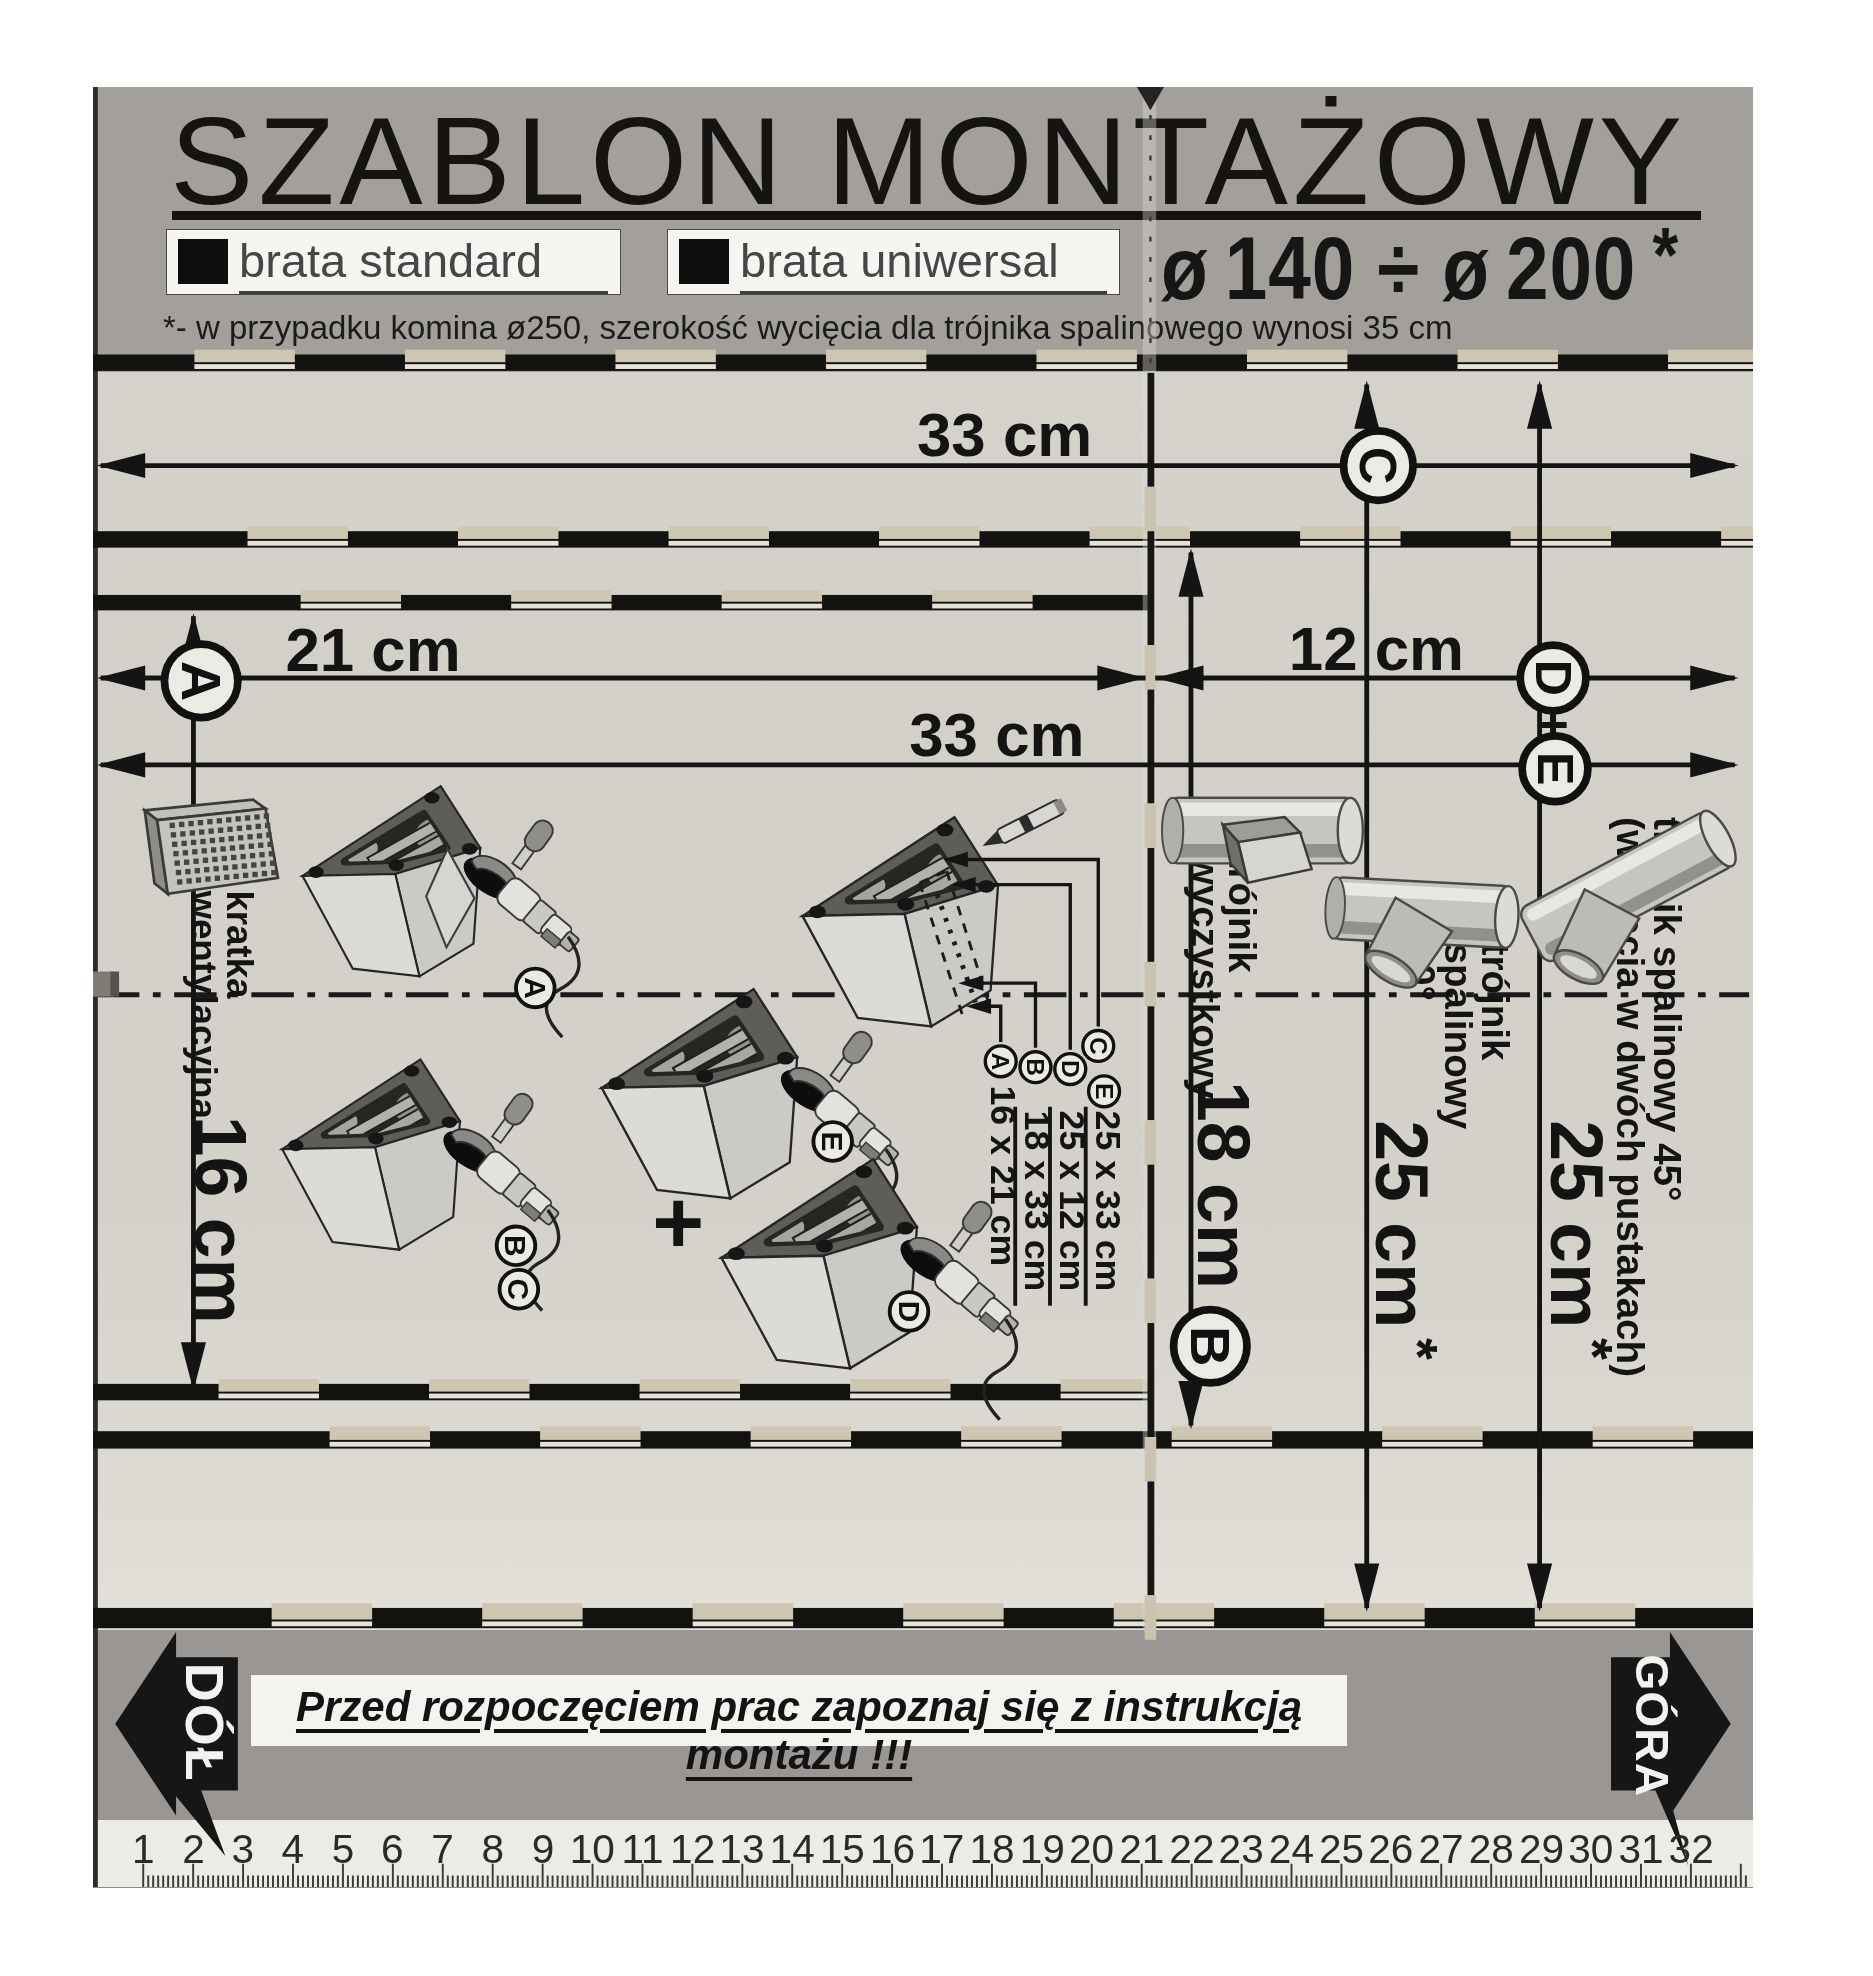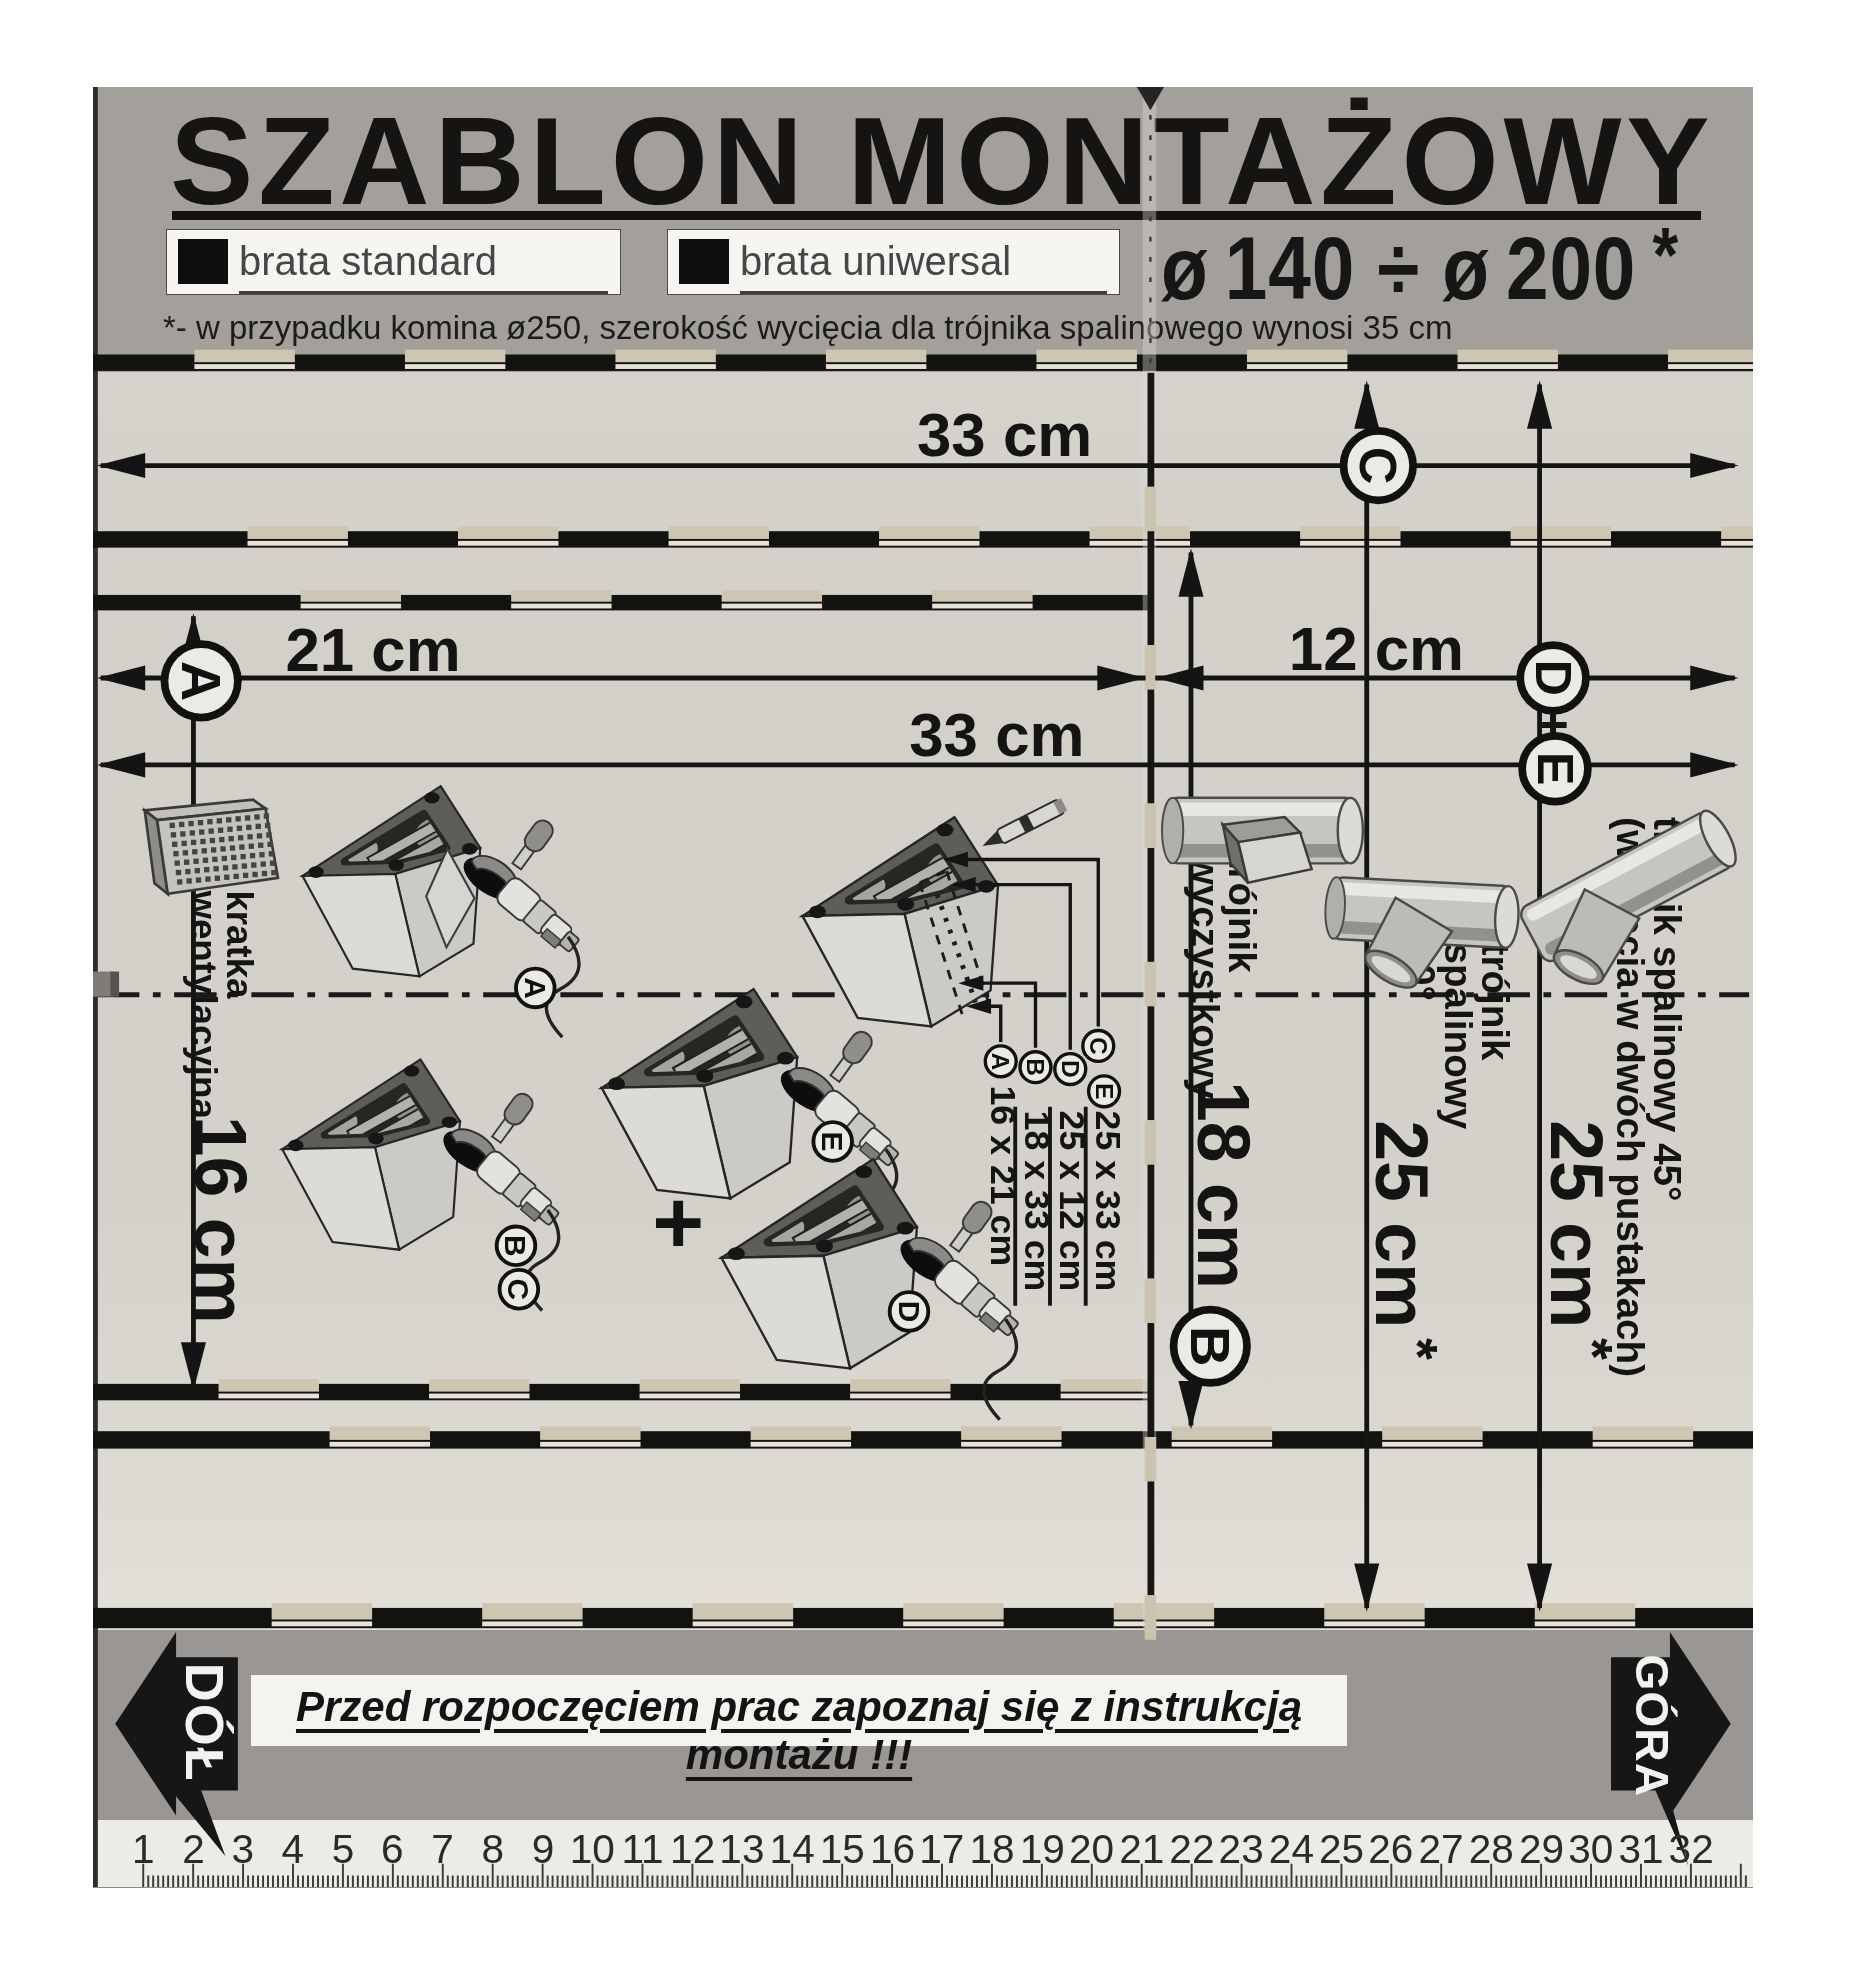--- a/index.html
+++ b/index.html
@@ -2,26 +2,26 @@
 <html><head>
 <meta charset="utf-8">
 <style>
   html,body{margin:0;padding:0;}
   *{-webkit-font-smoothing:antialiased;}
   body{width:1873px;height:1976px;background:#ffffff;position:relative;overflow:hidden;
        font-family:"Liberation Sans",sans-serif;}
   .abs{position:absolute;}
   #sheet{left:93px;top:87px;width:1660px;height:1800px;background:linear-gradient(180deg,#d8d5cf 0%,#d3d0ca 30%,#d4d1cb 62%,#ddd9d3 78%,#e4e1db 86%,#dedbd5 100%);}
   #header{left:0;top:0;width:1660px;height:285px;background:#a3a09c;}
-  .ttl{left:77px;top:1.9px;width:1535px;font-weight:bold;font-size:125px;letter-spacing:4.8px;
+  .ttl{left:77px;top:1.9px;width:1535px;font-weight:normal;font-size:125px;letter-spacing:4.8px;
        color:#151413;white-space:nowrap;}
   .ttlline{left:79px;top:124px;width:1529px;height:8.7px;background:#141312;}
   .cbox{top:142px;height:64px;background:#f6f5f2;border:1.9px solid #4a4a4a;}
   .csq{top:8.7px;width:50px;height:45px;background:#0e0e0e;}
-  .ctx{top:1px;font-size:40px;color:#464646;white-space:nowrap;
+  .ctx{top:1px;font-size:47px;color:#464646;white-space:nowrap;
        border-bottom:3.9px solid #3e3e3e;line-height:60px;}
   .phi{left:1068px;top:124px;font-weight:bold;font-size:89px;color:#161616;white-space:nowrap;letter-spacing:1px;transform:scaleX(0.86);transform-origin:left top;}
   .star{font-size:77px;vertical-align:17.4px;}
   .fnote{left:70px;top:222px;font-weight:normal;font-size:33px;color:#1c1c1c;white-space:nowrap;}
   #band{left:0;top:1543px;width:1660px;height:190px;background:#999693;}
   #banner{left:158px;top:45px;width:1096px;height:71px;background:#f4f3ef;}
   #banner div{margin-top:7.7px;text-align:center;font-weight:bold;font-style:italic;
       font-size:42px;color:#131313;text-decoration:underline;text-underline-offset:7.7px;}
   #ruler{left:0;top:1733px;width:1660px;height:67px;background:#edebe5;border-bottom:1.9px solid #8a8a8a;}
 </style>

